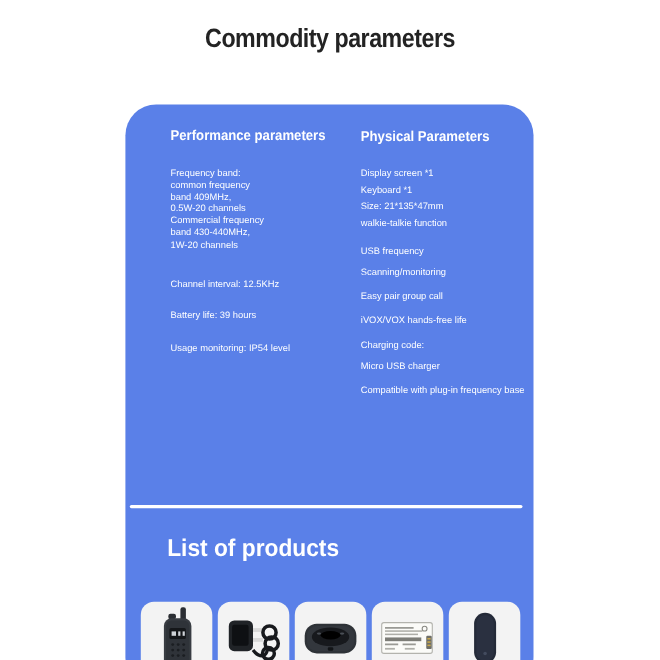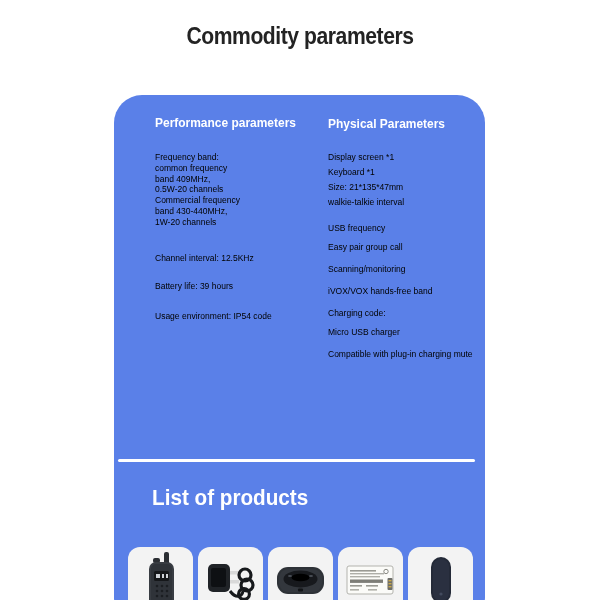--- a/index.html
+++ b/index.html
@@ -20,21 +20,21 @@
   }
   .card h2{margin:0;color:#ffffff;font-weight:bold;}
   .perf-h{
     position:absolute;left:41px;top:20px;font-size:13px;
     transform:scaleX(0.92);transform-origin:left top;white-space:nowrap;
   }
   .phys-h{
     position:absolute;left:214px;top:21px;font-size:13px;
     transform:scaleX(0.92);transform-origin:left top;white-space:nowrap;
   }
-  .col{position:absolute;top:57px;width:165px;color:#000000;}
+  .col{position:absolute;top:57px;width:165px;color:#ffffff;}
   .perf-col{left:41px;}
   .phys-col{left:214px;}
   .col p,.col div{margin:0;font-size:8.5px;line-height:11px;white-space:nowrap;}
   .multi{white-space:pre-line !important;line-height:10.8px !important;}
   .mb25{margin-bottom:25px !important;}
   .mb17{margin-bottom:17px !important;}
   .mb19{margin-bottom:19px !important;}
   .gs{margin-bottom:4px !important;}
   .gm{margin-bottom:8px !important;}
   .gl{margin-bottom:11px !important;}
@@ -70,35 +70,35 @@
     <div class="col perf-col">
       <p class="multi mb25">Frequency band:
 common frequency
 band 409MHz,
 0.5W-20 channels
 Commercial frequency
 band 430-440MHz,
 1W-20 channels</p>
       <p class="mb17">Channel interval: 12.5KHz</p>
       <p class="mb19">Battery life: 39 hours</p>
-      <p>Usage environment: IP54 code</p>
+      <p>Usage monitoring: IP54 level</p>
     </div>
 
     <div class="col phys-col">
       <div class="gs">Display screen *1</div>
       <div class="gs">Keyboard *1</div>
       <div class="gs">Size: 21*135*47mm</div>
-      <div class="gxl">walkie-talkie interval</div>
+      <div class="gxl">walkie-talkie function</div>
       <div class="gm">USB frequency</div>
+      <div class="gl">Scanning/monitoring</div>
       <div class="gl">Easy pair group call</div>
-      <div class="gl">Scanning/monitoring</div>
-      <div class="gl">iVOX/VOX hands-free band</div>
+      <div class="gl">iVOX/VOX hands-free life</div>
       <div class="gm">Charging code:</div>
       <div class="gl">Micro USB charger</div>
-      <div>Compatible with plug-in charging mute</div>
+      <div>Compatible with plug-in frequency base</div>
     </div>
 
     <div class="divider"></div>
 
     <h2 class="list-h">List of products</h2>
 
     <div>
 
       <div class="tile t0" title="walkie-talkie">
         <svg width="65" height="70" viewBox="0 0 65 70">

